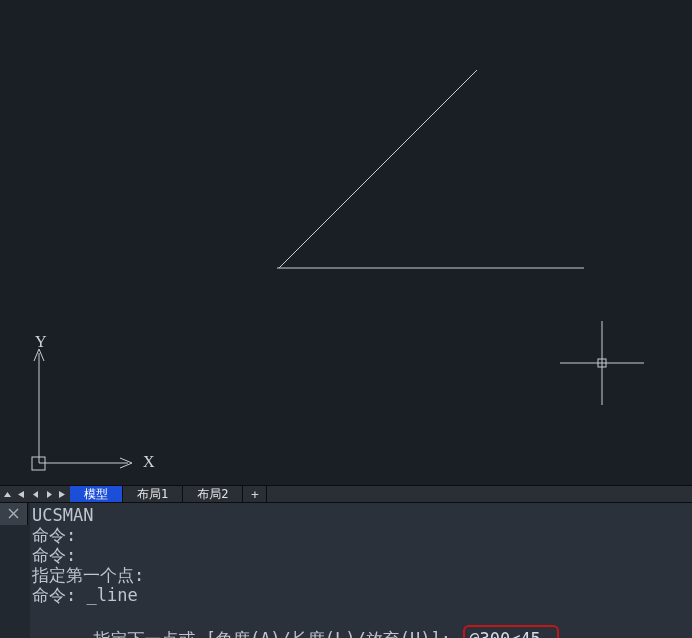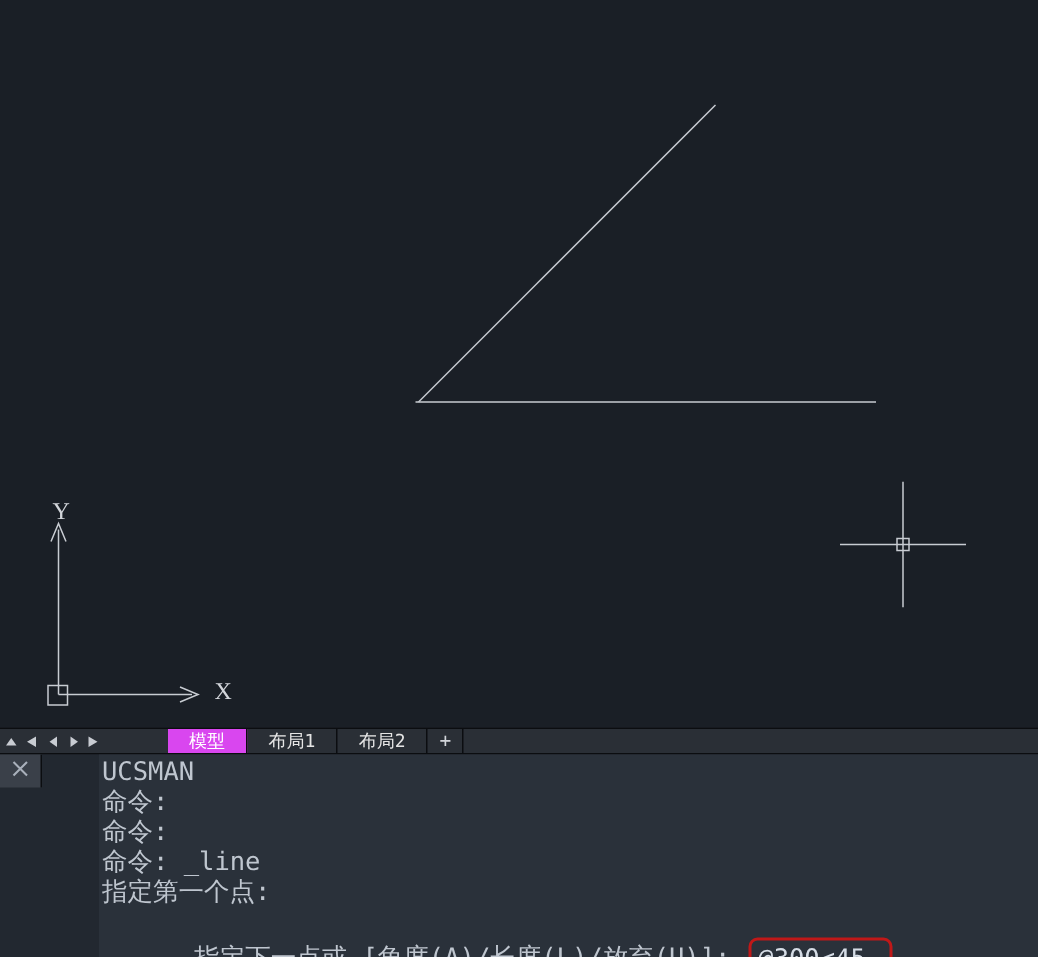--- a/index.html
+++ b/index.html
@@ -36,33 +36,32 @@
       cursor: pointer;
     }
     .tab-arrow svg path { fill: #c8ccd2; }
     .tab {
       padding: 0 14px; height: 100%;
       display: flex; align-items: center;
       font-size: 12px; color: #e5e5e5;
       cursor: pointer;
       border-right: 1px solid #0b0d10;
     }
-    .tab.active { background: #d946ef; color: #fff; margin-left: 42px; }
+    .tab.active { background: #1d4ed8; color: #fff; }
     .tab-add {
       width: 24px; height: 100%;
       display: flex; align-items: center; justify-content: center;
       color: #d2d5da; font-size: 13px; cursor: pointer;
       border-right: 1px solid #0b0d10;
     }
 
     .command-area {
       position: absolute; left: 0; top: 503px; right: 0; bottom: 0;
       background: #222830;
       display: flex;
-      gap: 36px;
     }
     .cmd-close {
       width: 28px; height: 22px;
       display: flex; align-items: center; justify-content: center;
       background: #3a4049; color: #a9b0bb; font-size: 14px; cursor: pointer;
       border-right: 1px solid #0b0d10;
     }
     .cmd-panel {
       padding: 2px 2px 4px 2px;
       color: #bfc6cf; font-size: 17px; line-height: 20px;
@@ -158,19 +157,19 @@
     <span>
       <svg width="11" height="11">
           <path d="M1 1 L10 10 M10 1 L1 10" stroke="#a9b0bb" stroke-width="1.4"></path>
         </svg>
     </span>
   </div>
   <div class="cmd-panel">
     <div class="cmd-line">UCSMAN</div>
     <div class="cmd-line">命令:</div>
     <div class="cmd-line">命令:</div>
+    <div class="cmd-line">指定第一个点:</div>
     <div class="cmd-line">命令: _line</div>
-    <div class="cmd-line">指定第一个点:</div>
     <div class="cmd-line">
       <span>指定下一点或 [角度(A)/长度(L)/放弃(U)]: </span><span class="input-highlight"><input class="input-field" value="@300&lt;45" style=""></span>
     </div>
   </div>
 </div>
 
 </body></html>

